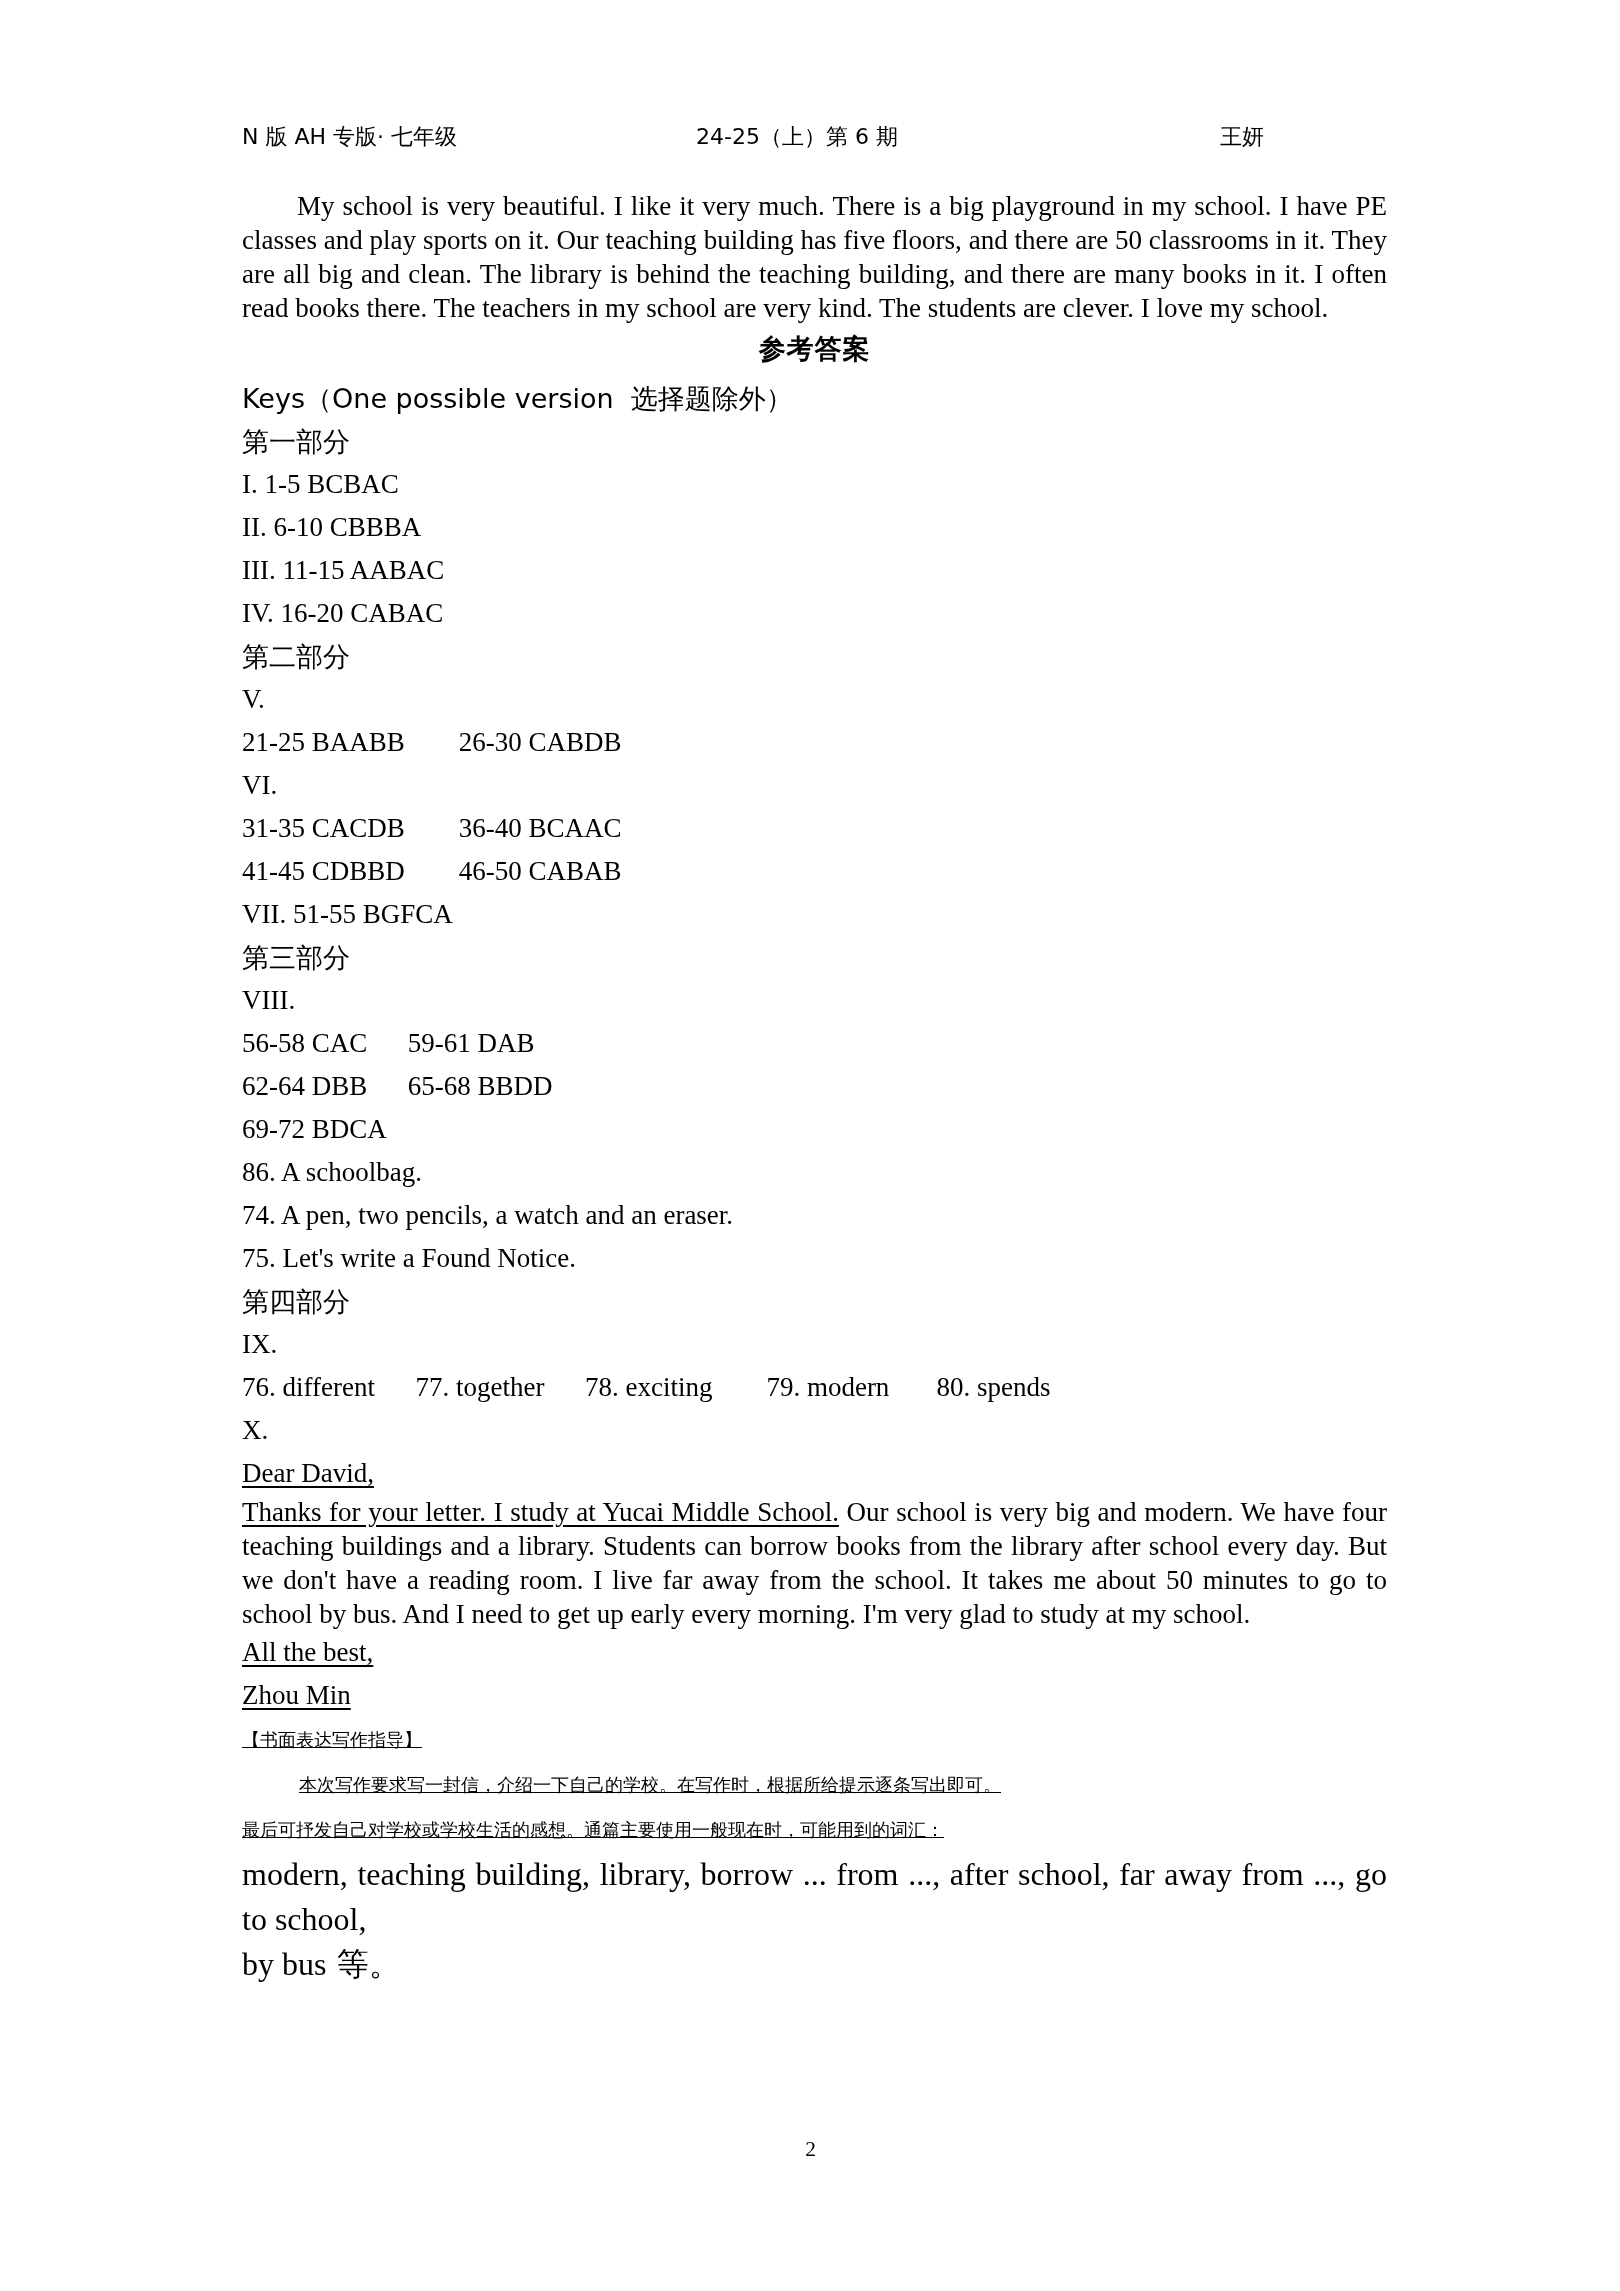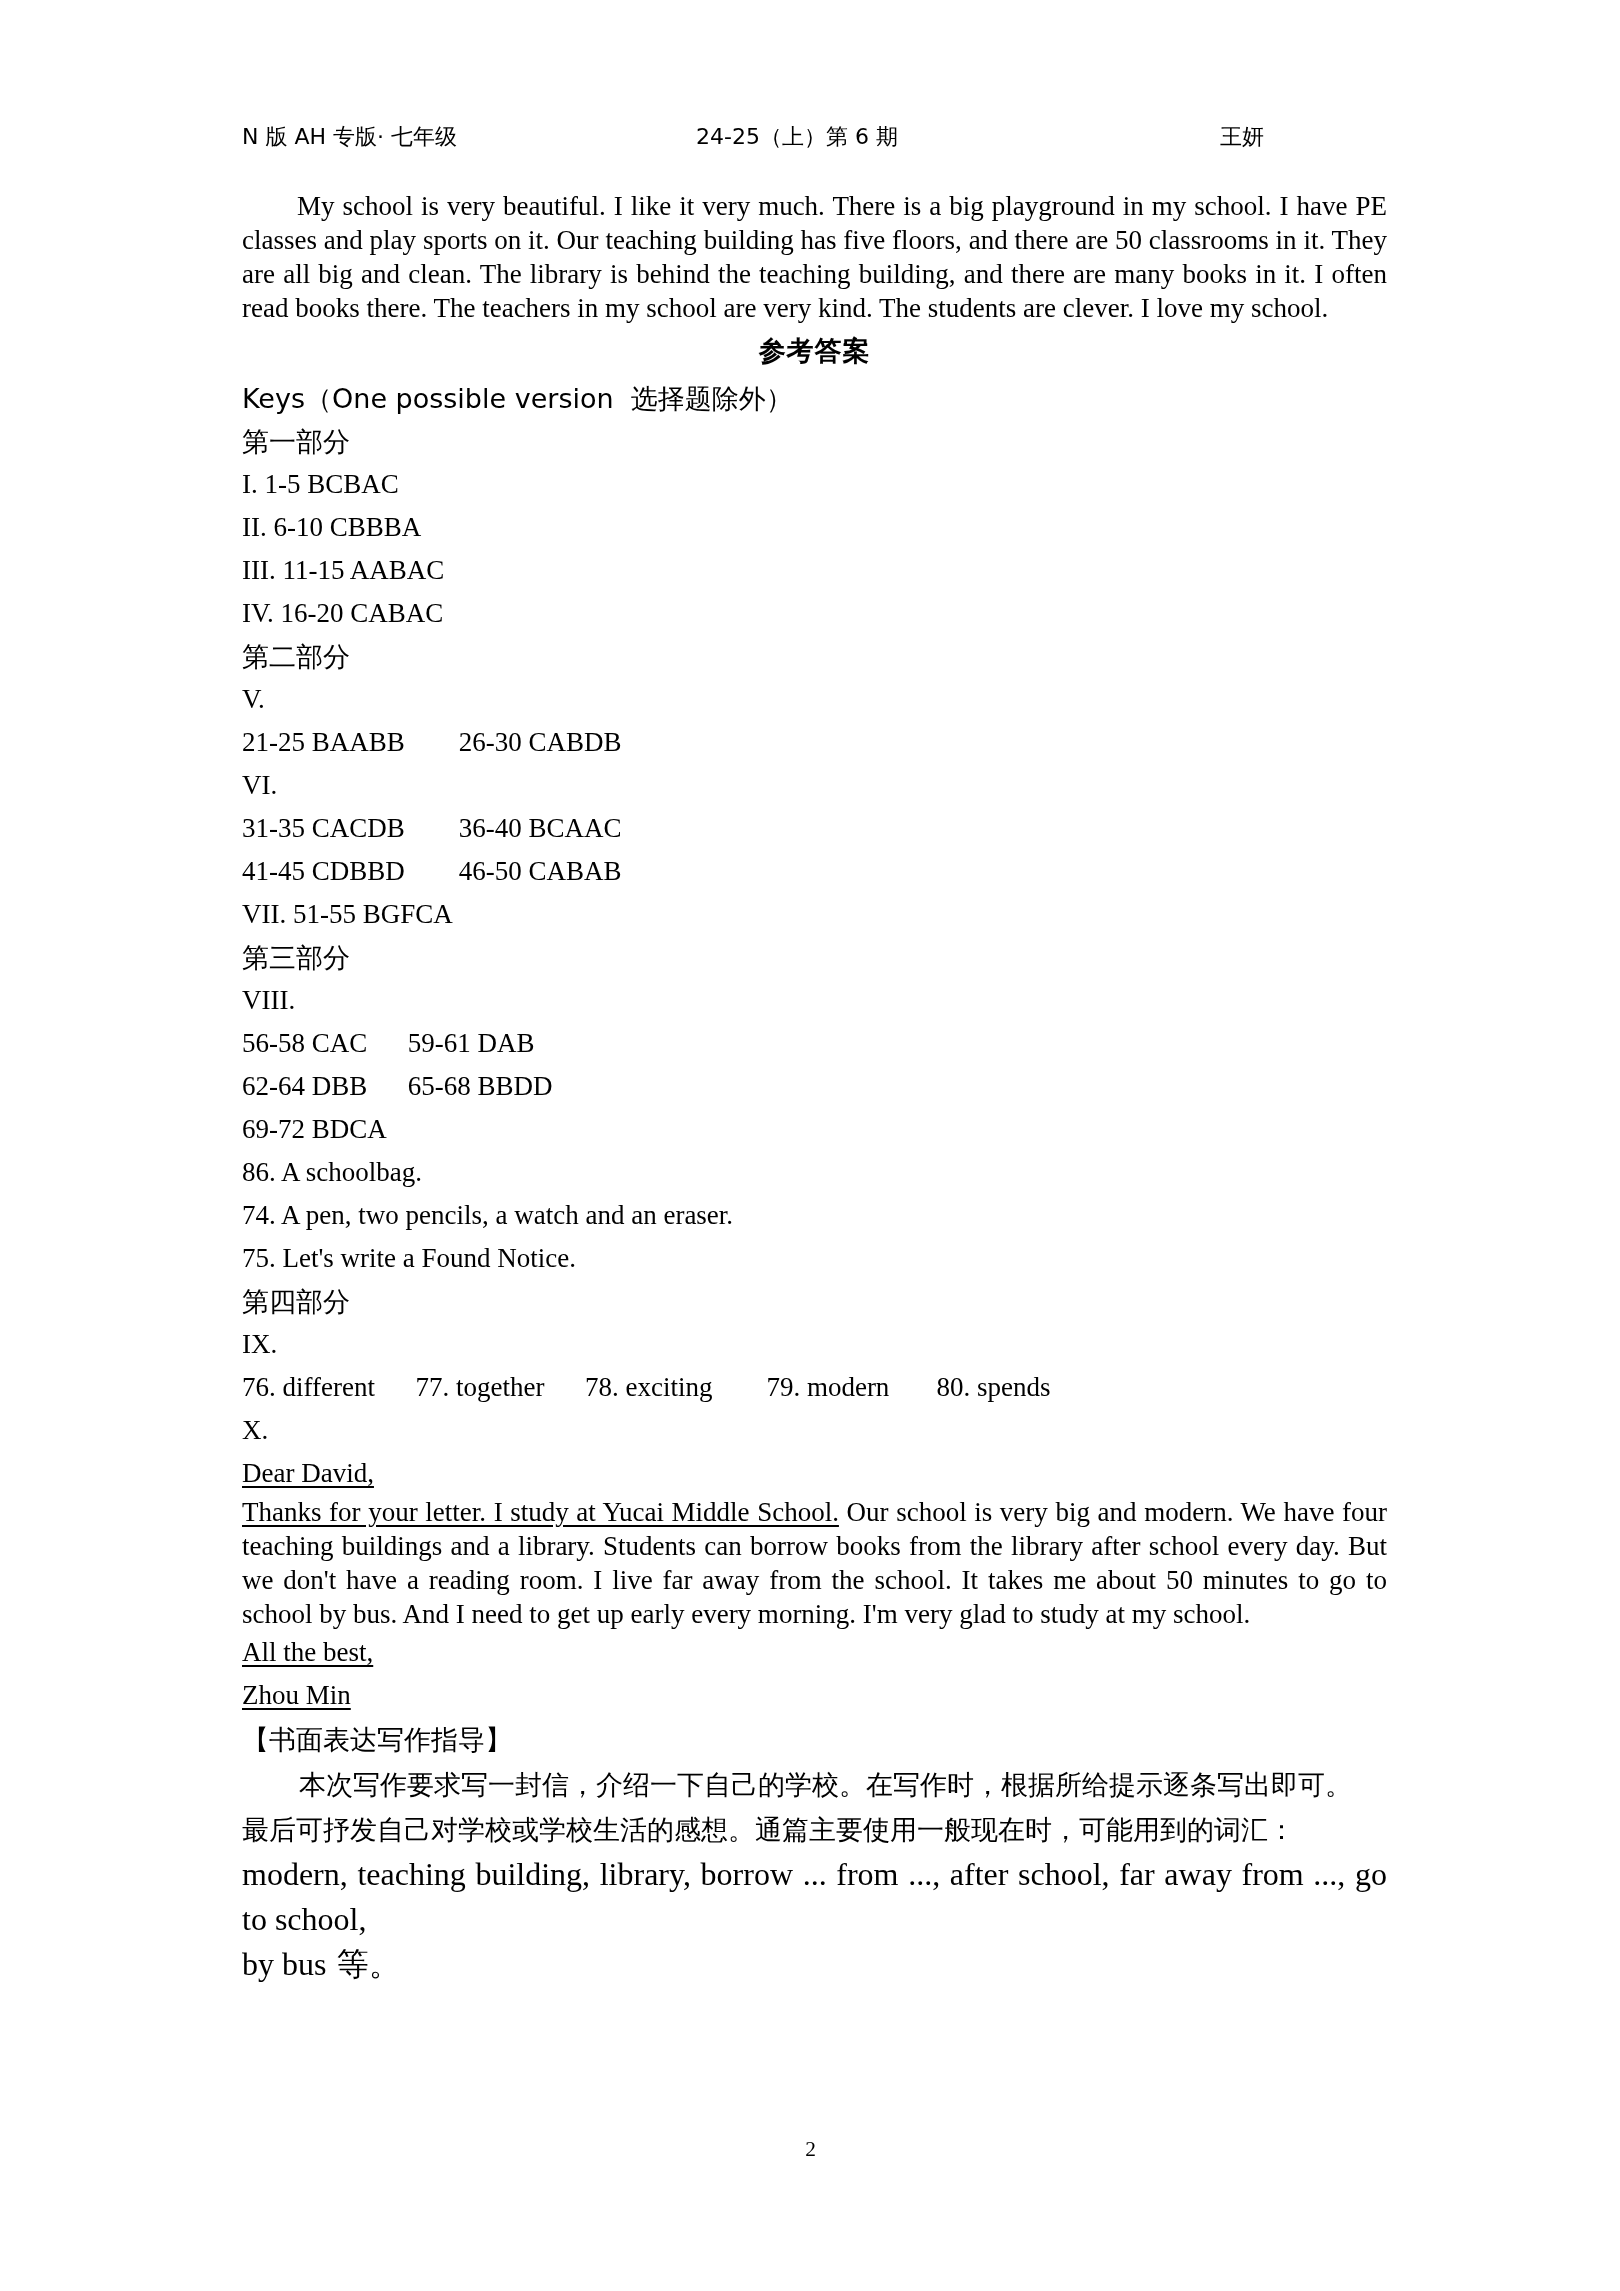--- a/index.html
+++ b/index.html
@@ -65,36 +65,37 @@
     line-height: 43px;
     white-space: pre;
   }
 
   h2.center-head {
     margin: 0;
     font-size: 27px;
     line-height: 52px;
     font-weight: bold;
     text-align: center;
-    font-family: Liberation Sans, sans-serif;
+    font-family: Liberation Mono, monospace;
     letter-spacing: 0.9px;
   }
 
   .cjk {
     font-family: "DejaVu Sans", "Liberation Sans", sans-serif;
   }
 
   .u { text-decoration: underline; text-underline-offset: 3.6px; }
 
   p.cn {
     margin: 0;
-    font-size: 27px;
+    font-size: 18px;
     line-height: 45px;
     text-align: justify;
     font-family: "DejaVu Sans", "Liberation Sans", sans-serif;
+    text-decoration: underline;
   }
   p.cn.indent { text-indent: 57px; }
 
   p.mixed {
     margin: 0;
     font-size: 32px;
     line-height: 45px;
     text-align: justify;
   }
 

